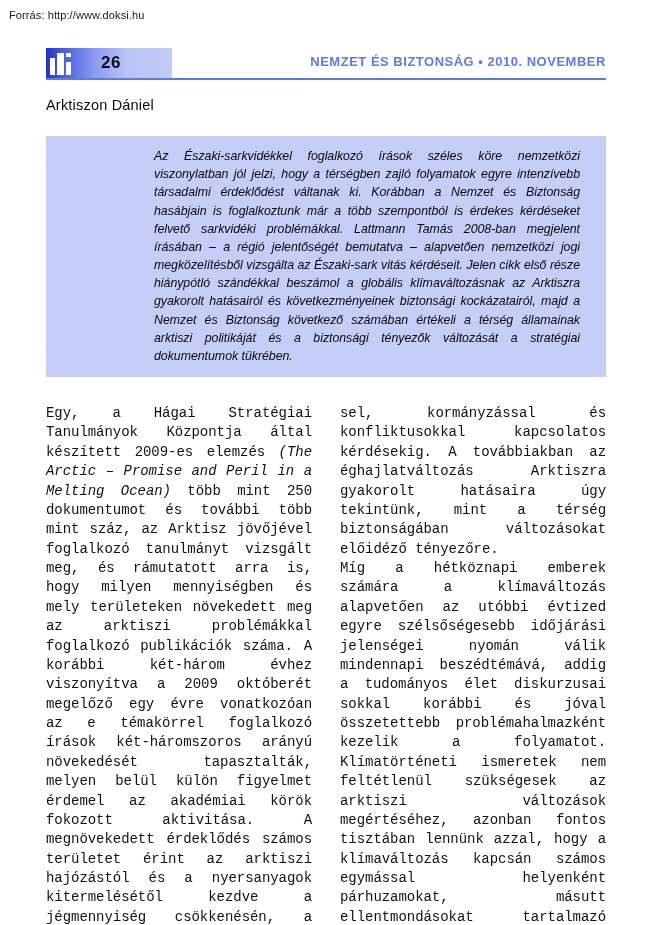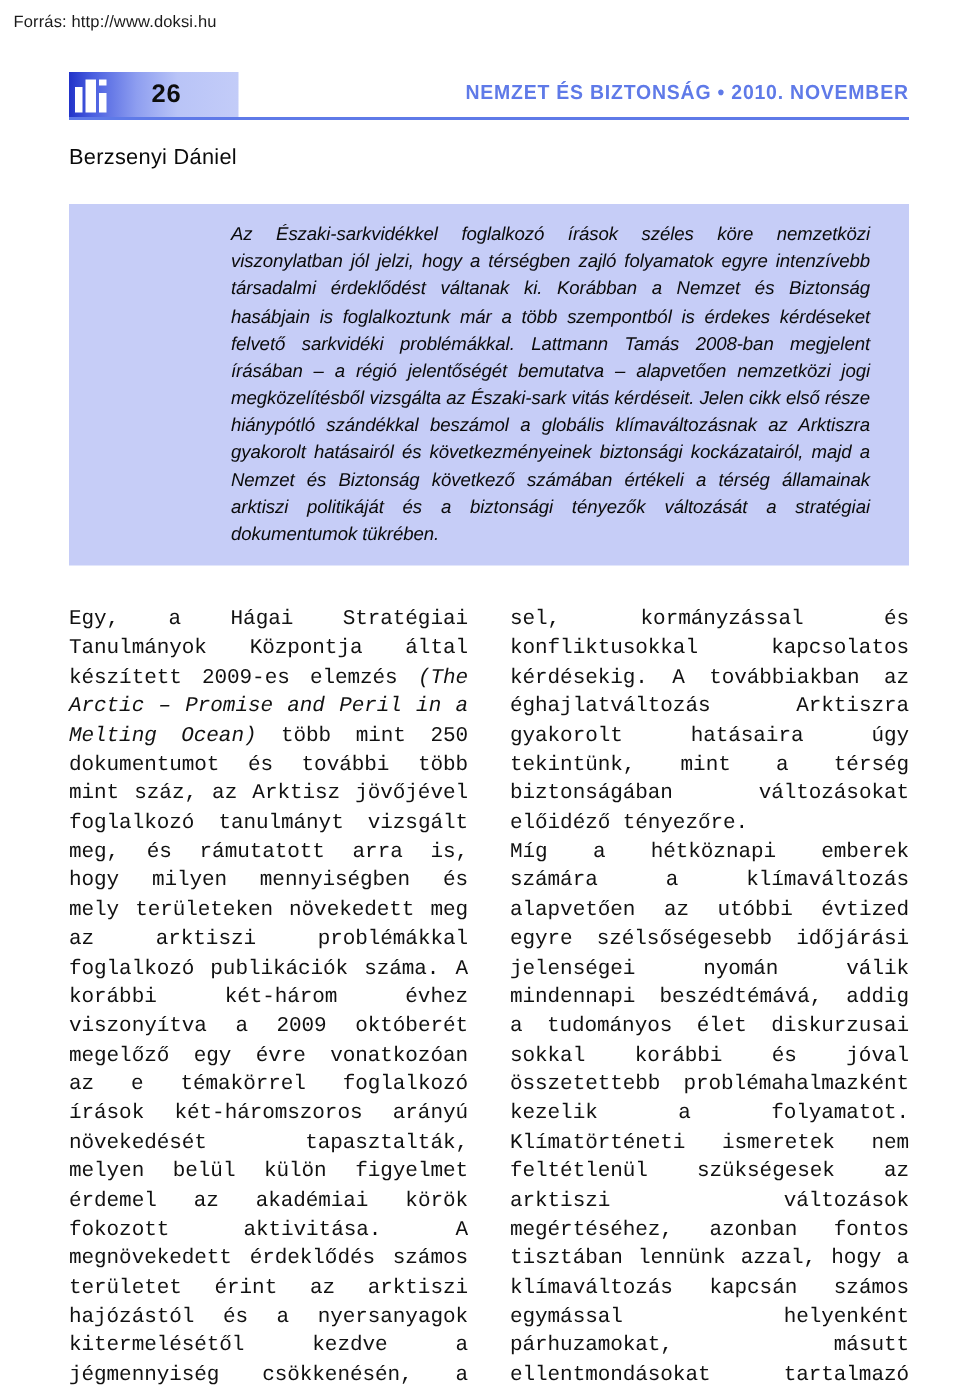--- a/index.html
+++ b/index.html
@@ -37,21 +37,21 @@
 
   
   .masthead {
     position: relative;
     height: 32px;
   }
   .pagenum-box {
     position: absolute;
     left: 0;
     top: 0;
-    width: 113px;
+    width: 126px;
     height: 30px;
     background: linear-gradient(to right, #2233c9 0%, #4a5fe0 14%, #8e9ef0 40%, #b9c4f7 64%, #c3ccf8 100%);
     display: flex;
     align-items: center;
   }
   .logo-mark {
     width: 30px;
     height: 24px;
     margin-left: 3px;
     position: relative;
@@ -178,21 +178,21 @@
           <i></i>
           <i></i>
           <i></i>
       </span>
       <span class="pagenum">26</span>
     </div>
     <div class="journal-title">NEMZET ÉS BIZTONSÁG • 2010. NOVEMBER</div>
     <div class="masthead-rule"></div>
   </div>
 
-  <div class="byline">Berzsenyi Dániel</div>
+  <div class="byline">Arktiszon Dániel</div>
 
 
   <div class="abstract-box">
     <div class="abstract-text">Az Északi-sarkvidékkel foglalkozó írások széles köre nemzetközi viszonylatban jól jelzi, hogy a térségben zajló folyamatok egyre intenzívebb társadalmi érdeklődést váltanak ki. Korábban a Nemzet és Biztonság hasábjain is foglalkoztunk már a több szempontból is érdekes kérdéseket felvető sarkvidéki problémákkal. Lattmann Tamás 2008-ban megjelent írásában – a régió jelentőségét bemutatva – alapvetően nemzetközi jogi megközelítésből vizsgálta az Északi-sark vitás kérdéseit. Jelen cikk első része hiánypótló szándékkal beszámol a globális klímaváltozásnak az Arktiszra gyakorolt hatásairól és következményeinek biztonsági kockázatairól, majd a Nemzet és Biztonság következő számában értékeli a térség államainak arktiszi politikáját és a biztonsági tényezők változását a stratégiai dokumentumok tükrében.</div>
   </div>
 
   <div class="columns">
 
     <div class="col">
       <p><span>Egy, a Hágai Stratégiai Tanulmányok Központja által készített 2009-es elemzés </span><em>(The Arctic – Promise and Peril in a Melting Ocean)</em><span> több mint 250 dokumentumot és további több mint száz, az Arktisz jövőjével foglalkozó tanulmányt vizsgált meg, és rámutatott arra is, hogy milyen mennyiségben és mely területeken növekedett meg az arktiszi problémákkal foglalkozó publikációk száma. A korábbi két-három évhez viszonyítva a 2009 októberét megelőző egy évre vonatkozóan az e témakörrel foglalkozó írások két-háromszoros arányú növekedését tapasztalták, melyen belül külön figyelmet érdemel az akadémiai körök fokozott aktivitása. A megnövekedett érdeklődés számos területet érint az arktiszi hajózástól és a nyersanyagok kitermelésétől kezdve a jégmennyiség csökkenésén, a technológiai és infrastrukturális fejlesztéseken, valamint az őslakosok és a környezet megóvásán át egészen a – nemzetközi kapcsolatok és a biztonságpolitika szempontjából legfontosabb – haderőfejlesztés-</span></p>

